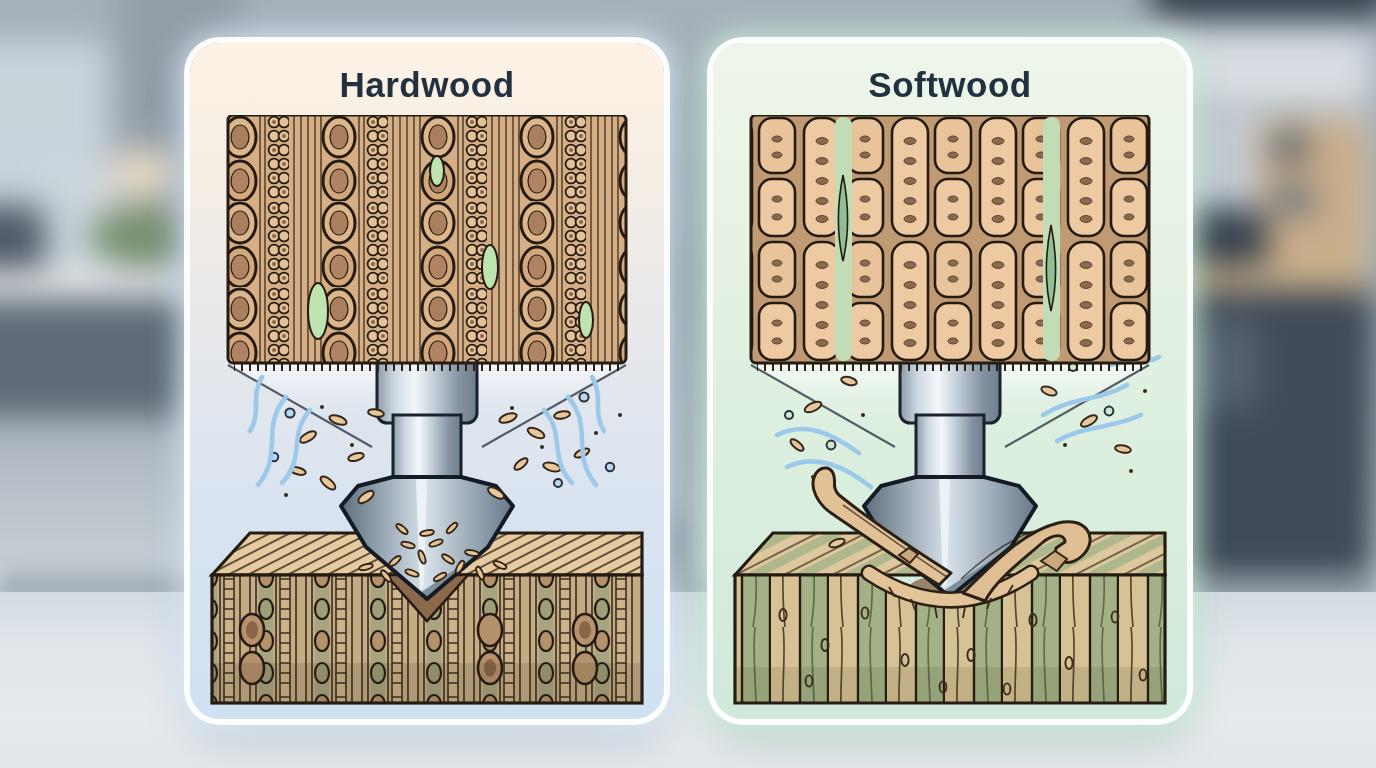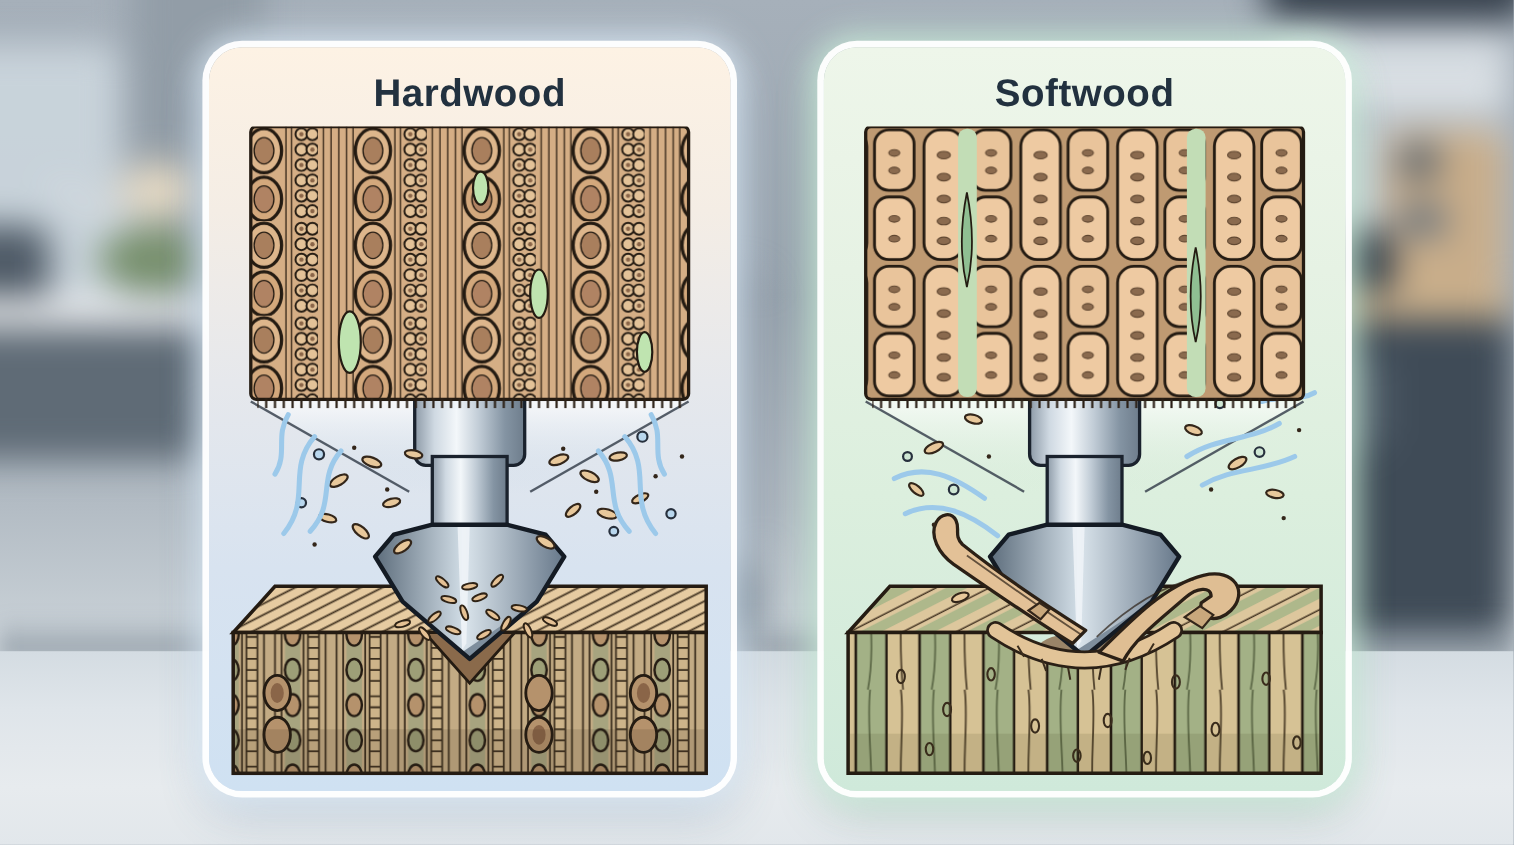--- a/index.html
+++ b/index.html
@@ -16,21 +16,21 @@
         background:linear-gradient(180deg,rgba(70,85,100,0) 0%,rgba(70,85,100,.35) 70%,rgba(70,85,100,0) 100%);
         filter:blur(8px);}
 
   
   .card{position:absolute;top:43px;width:474px;height:676px;border-radius:30px;overflow:hidden;}
   .card-hardwood{left:190px;
     background:linear-gradient(180deg,#fdf2e4 0%,#f4ede5 22%,#e6e8ec 45%,#d8e3f0 70%,#cfe1f2 100%);
     box-shadow:0 0 0 6px rgba(255,255,255,.95),0 0 28px 12px rgba(225,240,252,.75),0 18px 44px rgba(80,105,135,.30);}
   .card-softwood{left:713px;
     background:linear-gradient(180deg,#eef6ea 0%,#e6f2e4 30%,#dcefde 60%,#cfe9da 100%);
-    box-shadow:0 0 0 6px rgba(255,255,255,.95),0 0 28px 12px rgba(205,240,220,.8),0 18px 44px rgba(80,115,100,.28);margin-left:36px;}
+    box-shadow:0 0 0 6px rgba(255,255,255,.95),0 0 28px 12px rgba(205,240,220,.8),0 18px 44px rgba(80,115,100,.28);}
   .card h2{margin:22px 0 0 0;text-align:center;font-size:35px;font-weight:800;
            color:#22313f;letter-spacing:.5px;}
   .card svg{display:block;position:absolute;left:0;top:72px;}
 </style>
 </head>
 <body>
 <div class="stage">
 
   <div class="bg">
     <div class="bg-blur">

